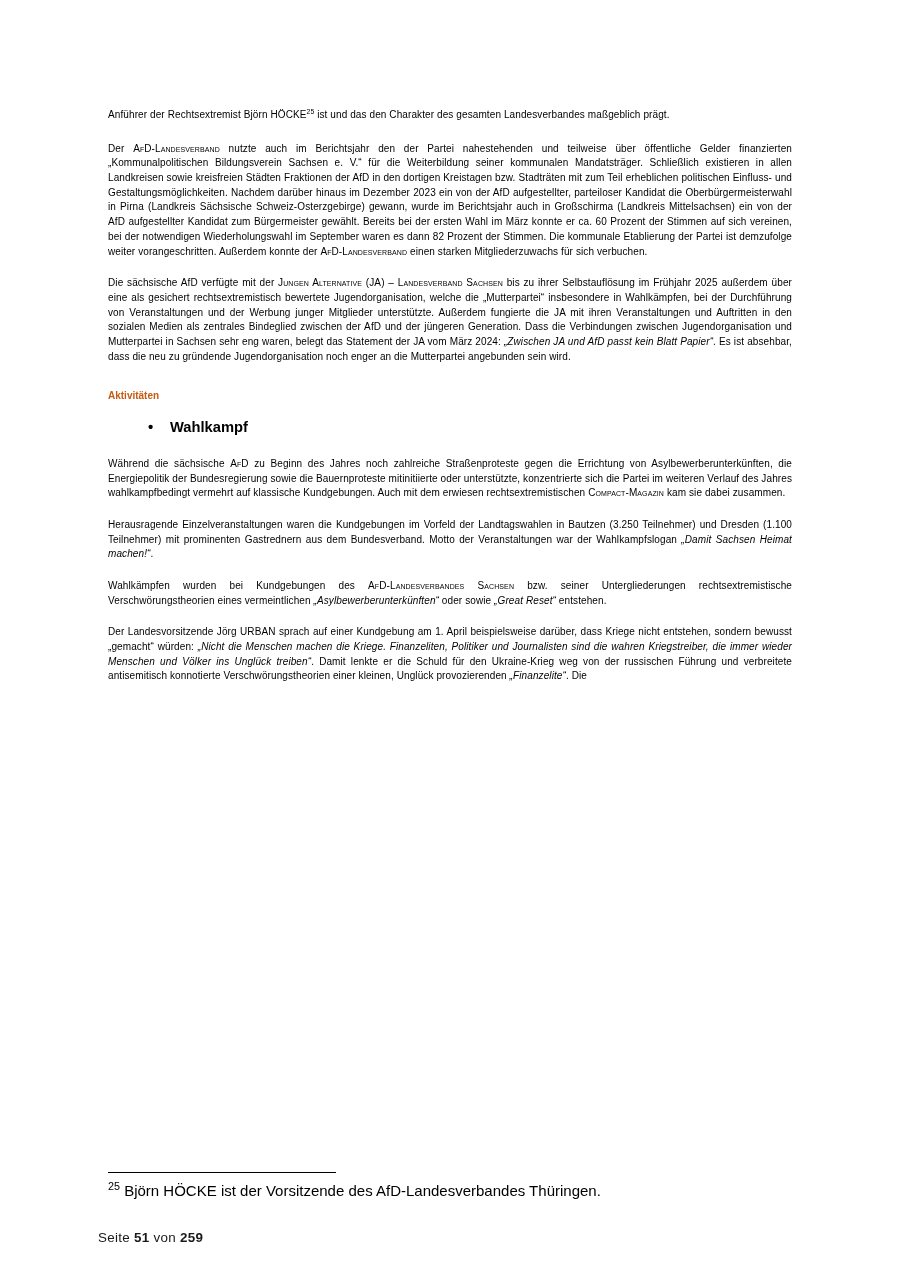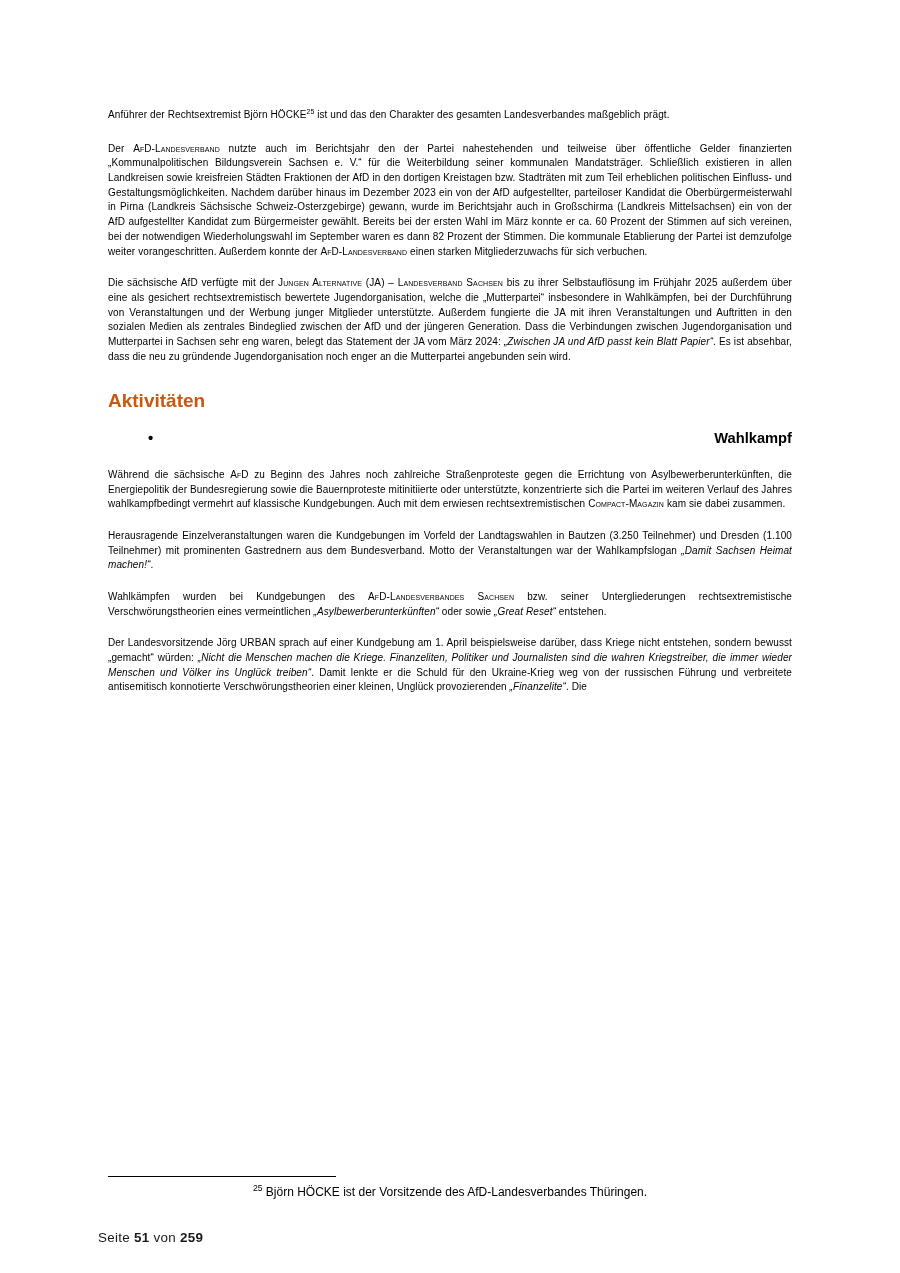--- a/index.html
+++ b/index.html
@@ -38,38 +38,37 @@
     font-feature-settings: "smcp";
   }
   .it { font-style: italic; }
   sup.fn {
     font-size: 0.68em;
     vertical-align: super;
     line-height: 0;
   }
   h2.section-heading {
     color: #c55a11;
-    font-size: 19px;
+    font-size: 10px;
     font-weight: bold;
     margin: 26px 0 16px 0;
     text-align: left;
   }
   ul.bullets {
     margin: 0 0 18px 0;
     padding-left: 62px;
     list-style: none;
   }
   ul.bullets li {
     font-size: 14.7px;
     font-weight: bold;
     line-height: 1.47;
     position: relative;
     padding-left: 0;
     margin-bottom: 2px;
-    text-align: right;
   }
   ul.bullets li::before {
     content: "\2022";
     position: absolute;
     left: -22px;
     top: -1px;
     font-size: 15px;
   }
   .footnote-area {
     position: absolute;
@@ -77,23 +76,23 @@
     bottom: 72px;
     width: 684px;
   }
   .footnote-rule {
     width: 228px;
     height: 1px;
     background: #000000;
     margin: 0 0 7px 0;
   }
   .footnote-text {
-    font-size: 12px;
+    font-size: 15px;
     line-height: 1.4;
-    text-align: center;
+    text-align: left;
     margin: 0;
   }
   .footnote-text sup {
     font-size: 0.72em;
     vertical-align: super;
     line-height: 0;
   }
   .page-footer {
     position: absolute;
     left: 98px;

